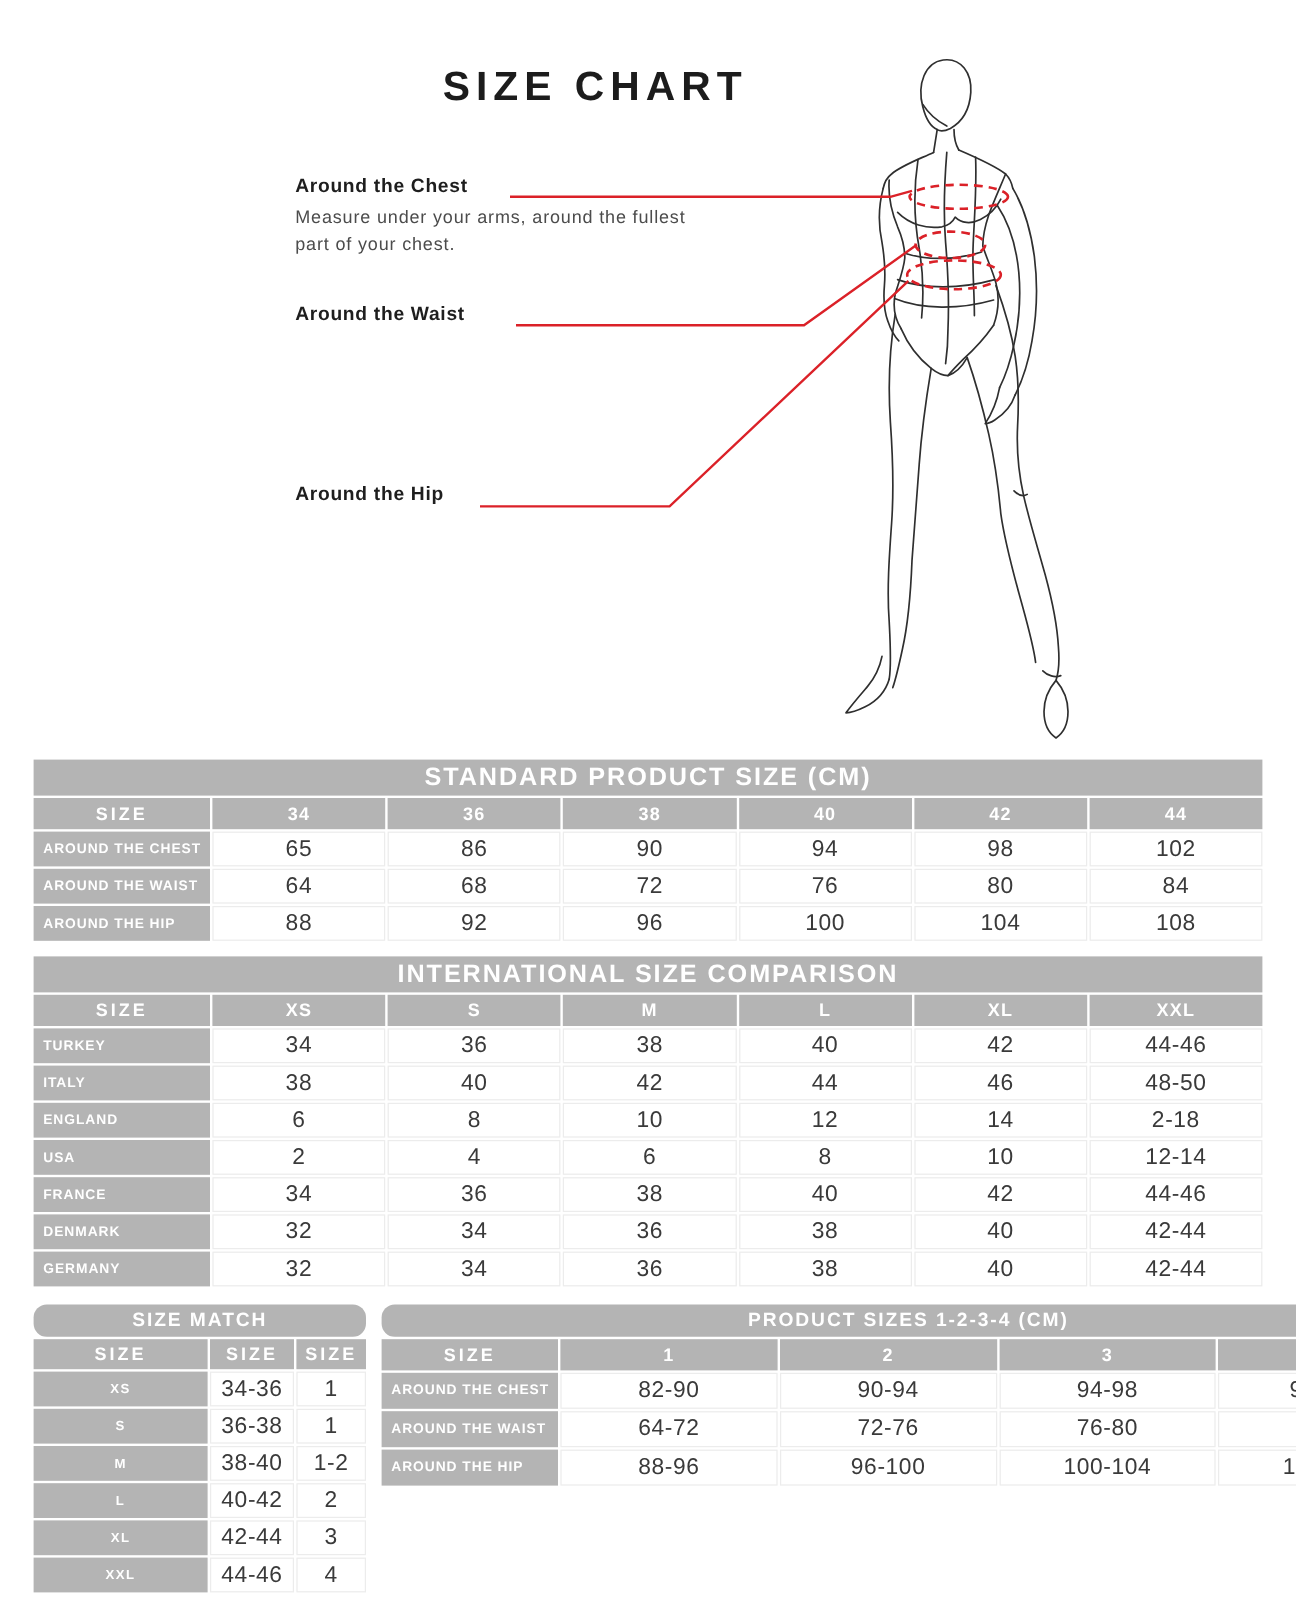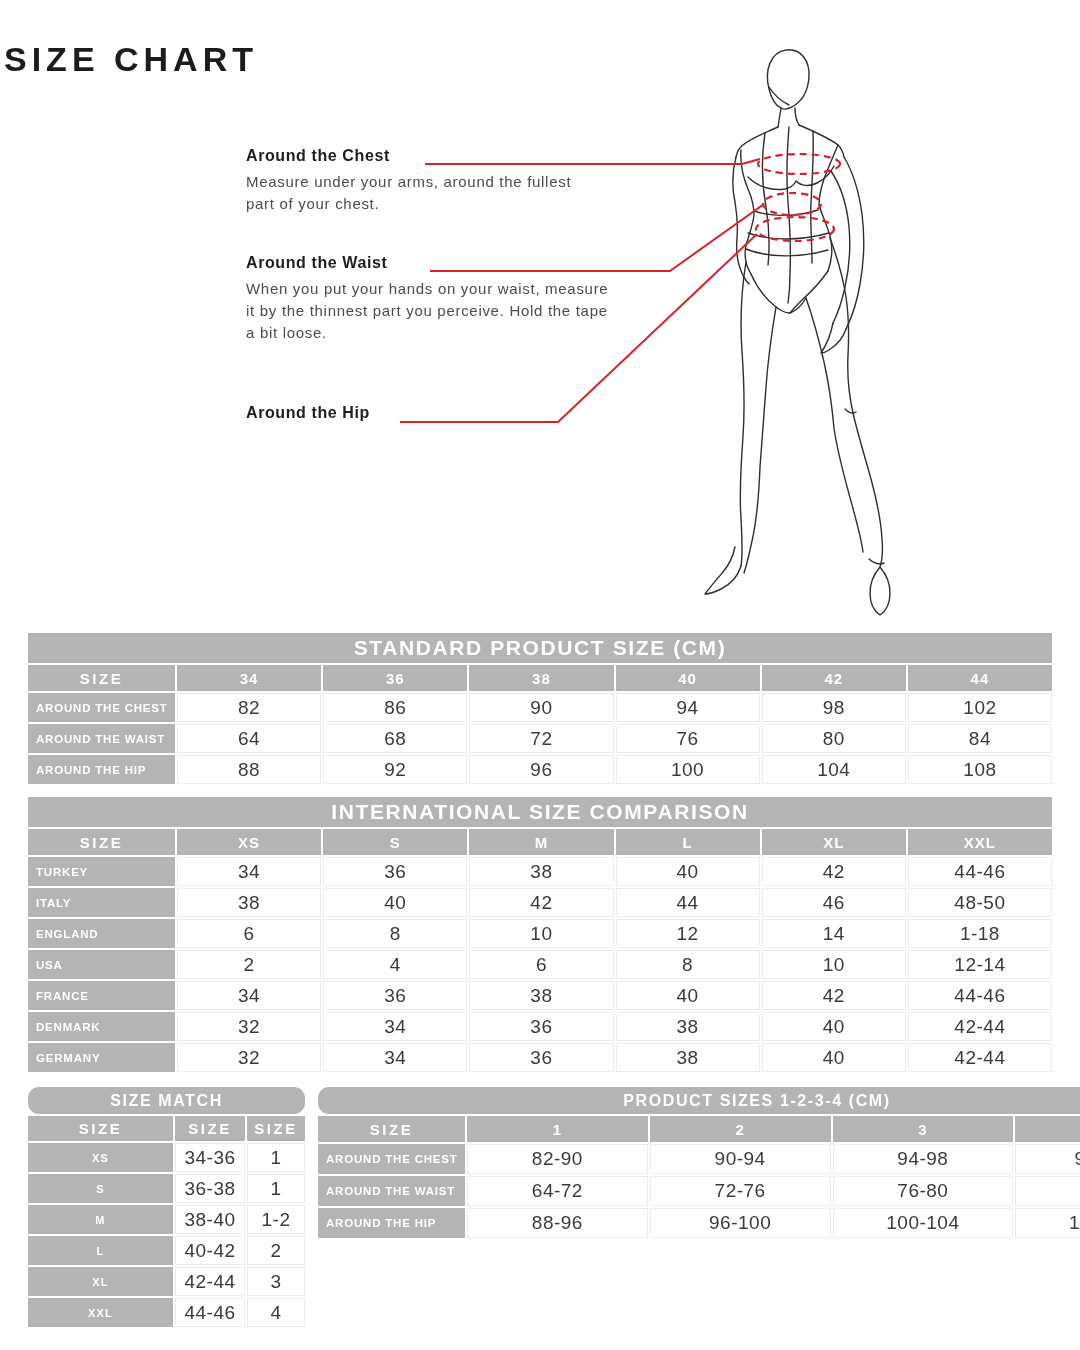--- a/index.html
+++ b/index.html
@@ -1,21 +1,21 @@
 <!DOCTYPE html>
 <html><head>
 <meta charset="utf-8">
 <style>
   html,body{margin:0;padding:0;background:#fff;}
   #canvas{position:relative;width:1080px;height:1350px;background:#fff;overflow:hidden;
           font-family:"Liberation Sans",sans-serif;}
 
   
-  #page-title{position:absolute;left:0;top:36px;width:958px;
-              font-size:34px;font-weight:700;letter-spacing:5px;color:#1c1c1c;margin:4px;}
+  #page-title{position:absolute;left:0;top:36px;width:958px;text-align:center;
+              font-size:34px;font-weight:700;letter-spacing:5px;color:#1c1c1c;margin:17px;}
   #figure-svg{position:absolute;left:0;top:0;}
   .ann{position:absolute;width:372px;}
   .ann-h{font-size:16px;font-weight:700;color:#1e1e1e;letter-spacing:.6px;margin-bottom:6px;}
   .ann-d{font-size:15px;color:#4c4c4c;letter-spacing:.7px;line-height:22px;}
 
   
   .tbl{position:absolute;}
   .titlebar{height:30px;background:#b4b4b4;color:#fff;display:flex;align-items:center;
             justify-content:center;font-weight:700;font-size:21px;letter-spacing:1.6px;margin-bottom:2px;}
   .titlebar.small{height:27px;font-size:16px;border-radius:11px;}
@@ -83,39 +83,38 @@
       <ellipse cx="795" cy="229" rx="39" ry="12"></ellipse>
     </g>
   </svg>
 
   <div class="ann" style="left:246px;top:147px">
     <div class="ann-h">Around the Chest</div>
     <div class="ann-d" style="max-width:352px">Measure under your arms, around the fullest part of your chest.</div>
   </div>
   <div class="ann" style="left:246px;top:254px">
     <div class="ann-h">Around the Waist</div>
-    <div class="ann-d" style="max-width:382px">When you put your hands on your waist, measure it by the thinnest part you perceive. Hold the tape a bit loose.</div>
   </div>
   <div class="ann" style="left:246px;top:404px">
     <div class="ann-h">Around the Hip</div>
   </div>
 
   <div class="tbl" style="left:28px;top:633px;width:1024px">
     <div class="titlebar">STANDARD PRODUCT SIZE (CM)</div>
     <div class="grid g-std">
       <div class="h corner">SIZE</div>
       <div class="h">34</div>
       <div class="h">36</div>
       <div class="h">38</div>
       <div class="h">40</div>
       <div class="h">42</div>
       <div class="h">44</div>
 
       <div class="lab">AROUND THE CHEST</div>
-      <div class="c">82</div>
+      <div class="c">65</div>
       <div class="c">86</div>
       <div class="c">90</div>
       <div class="c">94</div>
       <div class="c">98</div>
       <div class="c">102</div>
 
       <div class="lab">AROUND THE WAIST</div>
       <div class="c">64</div>
       <div class="c">68</div>
       <div class="c">72</div>
@@ -159,21 +158,21 @@
       <div class="c">44</div>
       <div class="c">46</div>
       <div class="c">48-50</div>
 
       <div class="lab">ENGLAND</div>
       <div class="c">6</div>
       <div class="c">8</div>
       <div class="c">10</div>
       <div class="c">12</div>
       <div class="c">14</div>
-      <div class="c">1-18</div>
+      <div class="c">2-18</div>
 
       <div class="lab">USA</div>
       <div class="c">2</div>
       <div class="c">4</div>
       <div class="c">6</div>
       <div class="c">8</div>
       <div class="c">10</div>
       <div class="c">12-14</div>
 
       <div class="lab">FRANCE</div>

